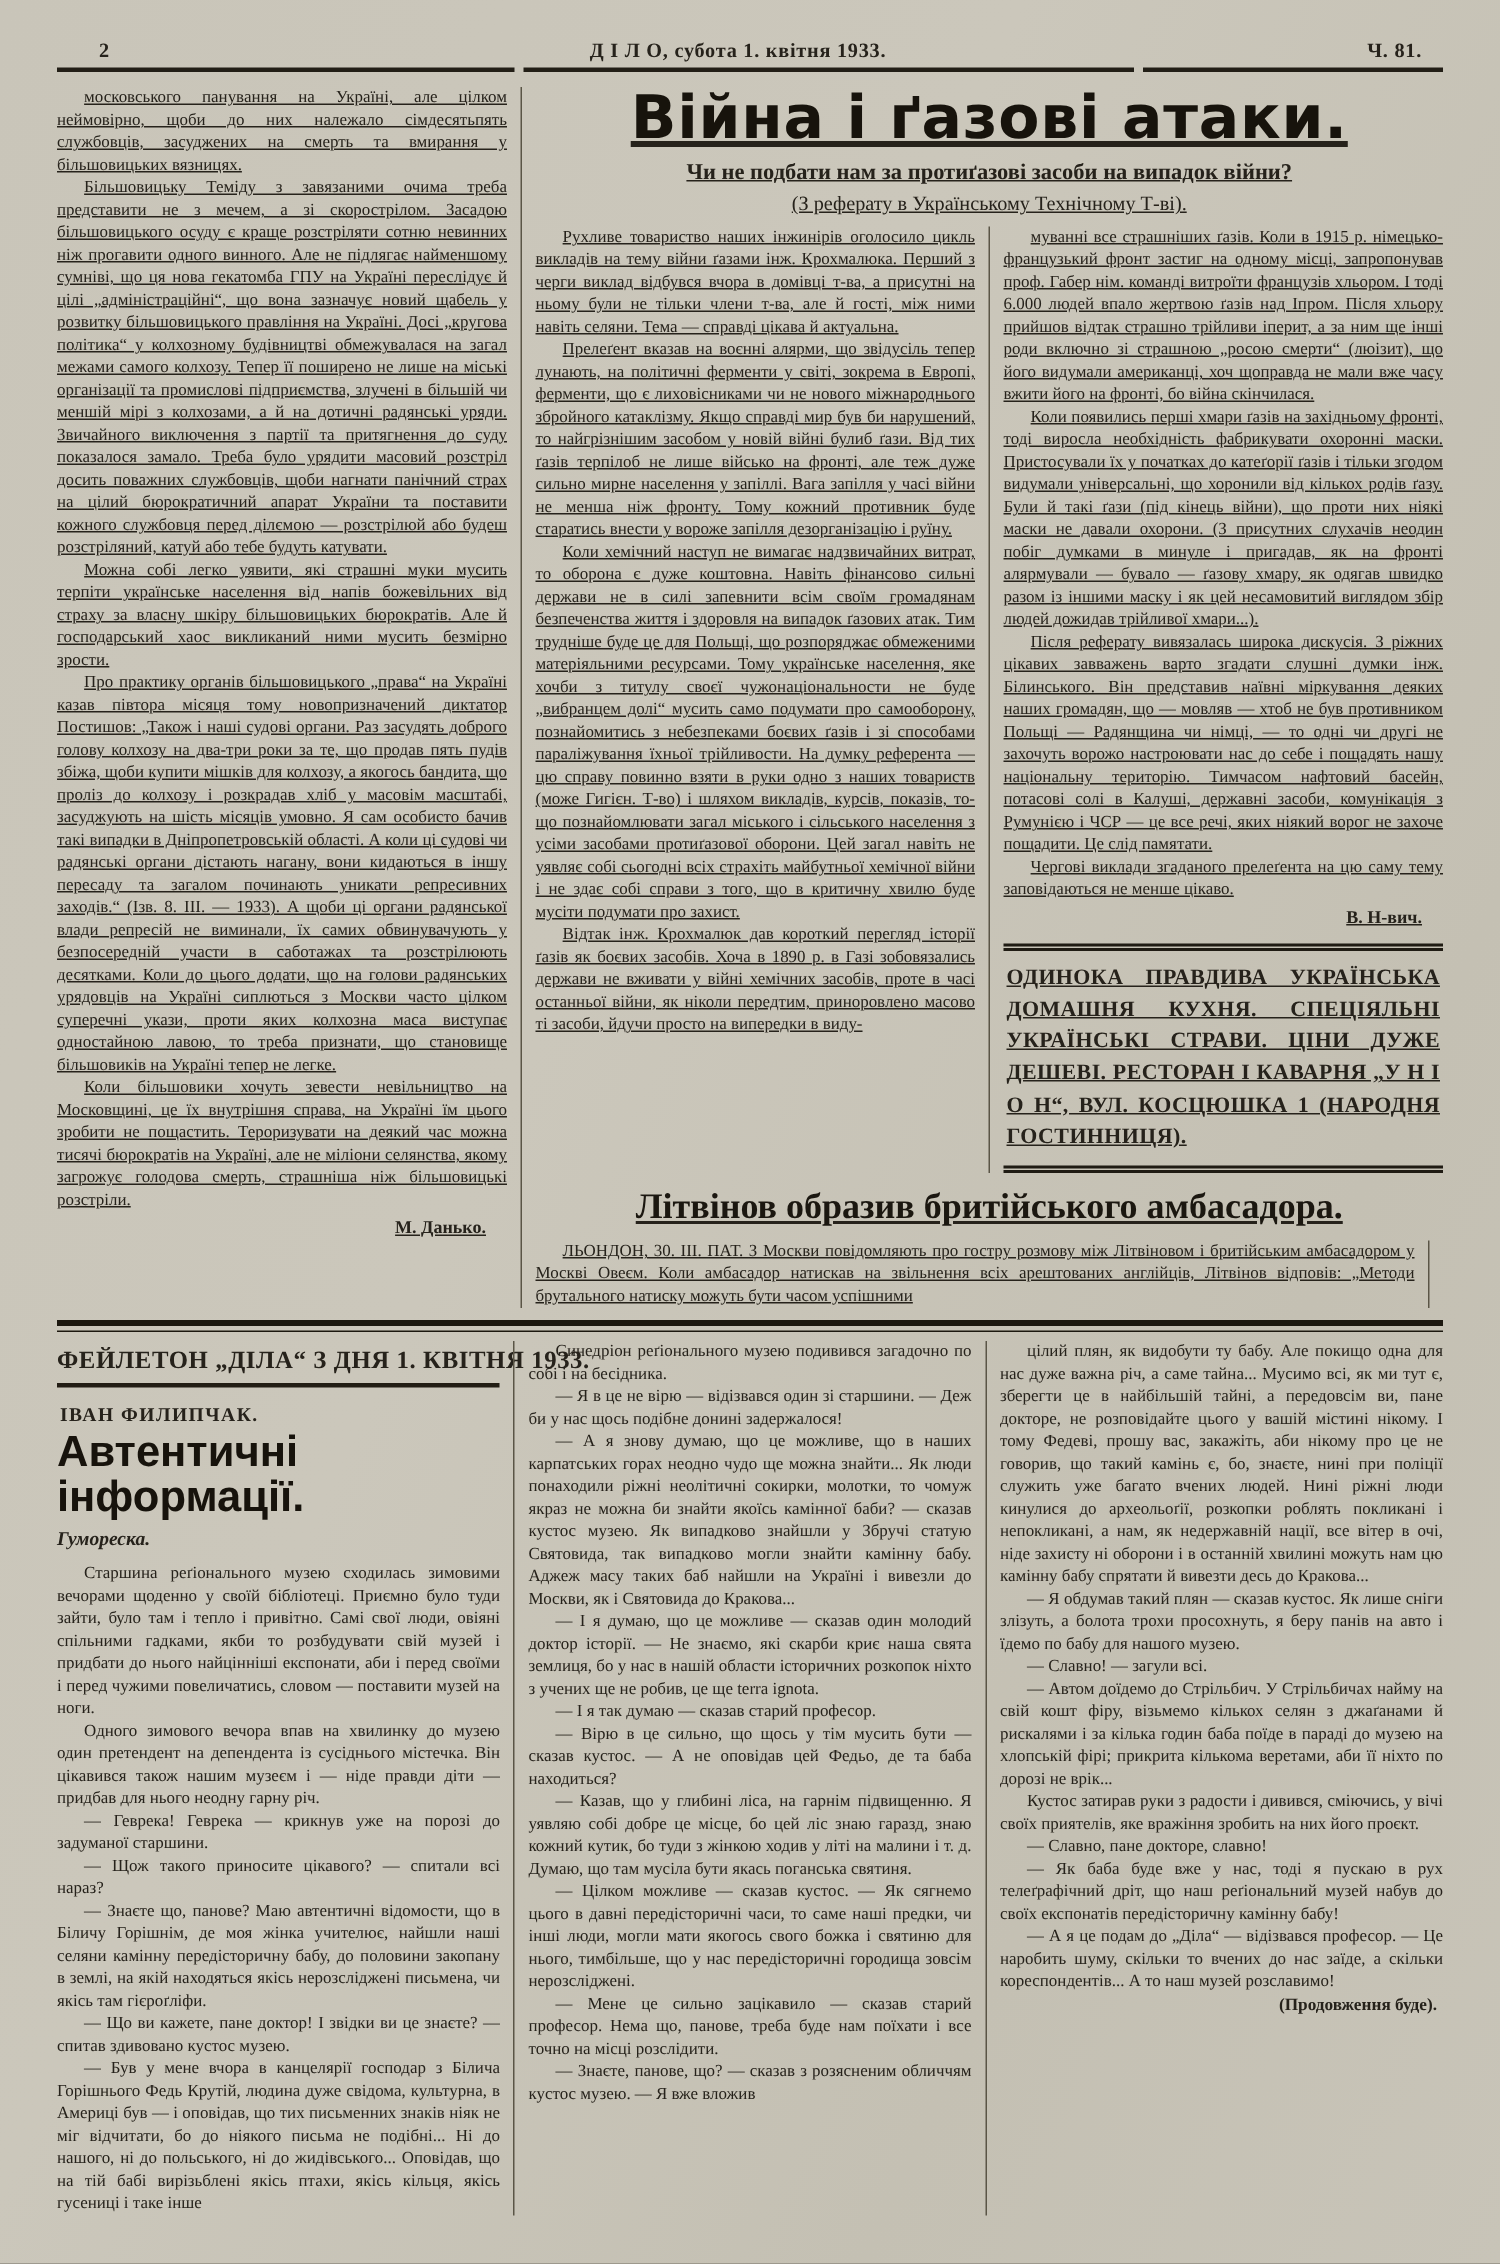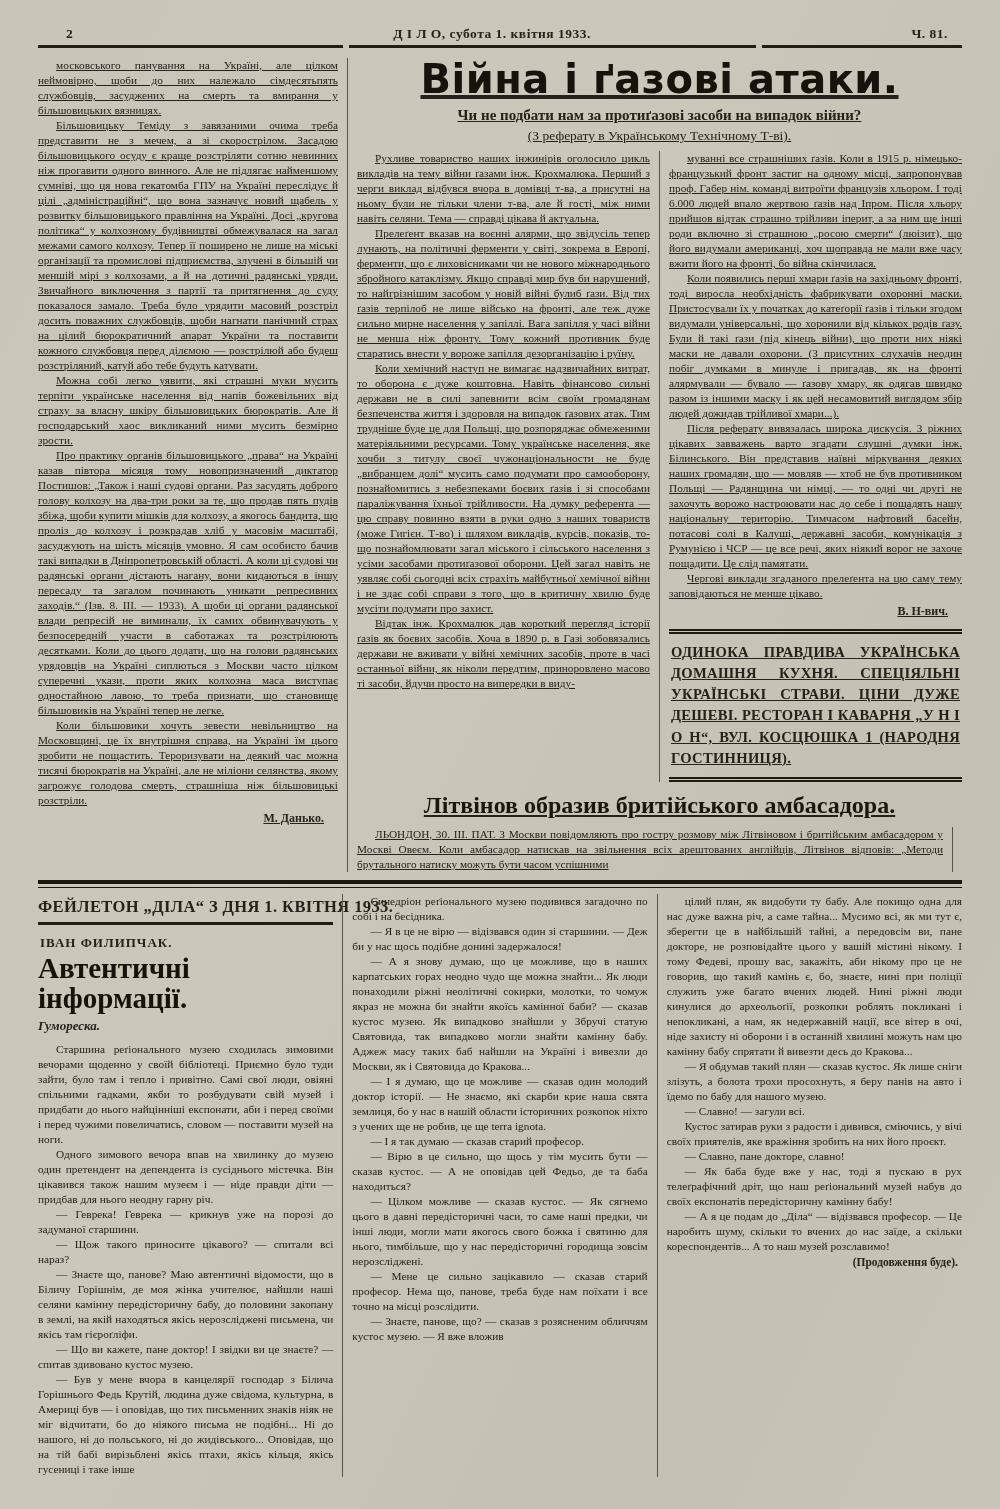--- a/index.html
+++ b/index.html
@@ -44,21 +44,21 @@
       font-weight:bold;font-size:14.6px;line-height:1.45;text-align:justify;letter-spacing:.3px;}
   
   .lit-head{font-weight:bold;font-size:24px;text-align:center;margin:10px 0 8px 0;color:#1b1710;}
   
   .thick-divider{margin-top:8px;border-top:4px solid #1c180f;border-bottom:1px solid #1c180f;height:3px;}
   
   .feuilleton{display:flex;align-items:stretch;margin-top:6px;}
   .fcol{flex:1;min-width:0;}
   .kicker{border-bottom:3px solid #221d14;padding:3px 0 5px 0;font-weight:bold;font-size:16.5px;letter-spacing:.4px;text-align:center;white-space:nowrap;}
   .f-author{font-size:13px;font-weight:bold;letter-spacing:1px;margin:10px 0 2px 2px;}
-  .f-title{font-family:Liberation Serif, serif;font-weight:bold;font-size:29px;line-height:1.05;margin:0 0 4px 0;color:#17130c;}
+  .f-title{font-family:Liberation Sans, sans-serif;font-weight:bold;font-size:29px;line-height:1.05;margin:0 0 4px 0;color:#17130c;}
   .f-genre{font-weight:bold;font-style:italic;font-size:13px;margin:0 0 8px 0;font-family:Liberation Serif, serif;}
   .f-cont{font-weight:bold;text-align:right;font-size:11.5px;margin-top:2px;padding-right:4px;}
 </style>
 </head>
 <body>
 
 <div class="page">
 
   <div class="masthead">
     <span class="pgnum">2</span>
@@ -144,30 +144,32 @@
         </div>
     </div>
     <div class="vrule"></div>
     <div class="fcol bodytext">
         <p>Синедріон реґіонального музею подивився загадочно по собі і на бесідника.</p>
         <p>— Я в це не вірю — відізвався один зі старшини. — Деж би у нас щось подібне донині задержалося!</p>
         <p>— А я знову думаю, що це можливе, що в наших карпатських горах неодно чудо ще можна знайти... Як люди понаходили ріжні неолітичні сокирки, молотки, то чомуж якраз не можна би знайти якоїсь камінної баби? — сказав кустос музею. Як випадково знайшли у Збручі статую Святовида, так випадково могли знайти камінну бабу. Аджеж масу таких баб найшли на Україні і вивезли до Москви, як і Святовида до Кракова...</p>
         <p>— І я думаю, що це можливе — сказав один молодий доктор історії. — Не знаємо, які скарби криє наша свята землиця, бо у нас в нашій области історичних розкопок ніхто з учених ще не робив, це ще terra ignota.</p>
         <p>— І я так думаю — сказав старий професор.</p>
         <p>— Вірю в це сильно, що щось у тім мусить бути — сказав кустос. — А не оповідав цей Федьо, де та баба находиться?</p>
+        <p>— Казав, що у глибині ліса, на гарнім підвищенню. Я уявляю собі добре це місце, бо цей ліс знаю гаразд, знаю кожний кутик, бо туди з жінкою ходив у літі на малини і т. д. Думаю, що там мусіла бути якась поганська святиня.</p>
         <p>— Цілком можливе — сказав кустос. — Як сягнемо цього в давні передісторичні часи, то саме наші предки, чи інші люди, могли мати якогось свого божка і святиню для нього, тимбільше, що у нас передісторичні городища зовсім нерозсліджені.</p>
         <p>— Мене це сильно зацікавило — сказав старий професор. Нема що, панове, треба буде нам поїхати і все точно на місці розслідити.</p>
         <p>— Знаєте, панове, що? — сказав з розясненим обличчям кустос музею. — Я вже вложив</p>
       </div>
     <div class="vrule"></div>
     <div class="fcol bodytext">
       <div>
           <p>цілий плян, як видобути ту бабу. Але покищо одна для нас дуже важна річ, а саме тайна... Мусимо всі, як ми тут є, зберегти це в найбільшій тайні, а передовсім ви, пане докторе, не розповідайте цього у вашій містині нікому. І тому Федеві, прошу вас, закажіть, аби нікому про це не говорив, що такий камінь є, бо, знаєте, нині при поліції служить уже багато вчених людей. Нині ріжні люди кинулися до археольоґії, розкопки роблять покликані і непокликані, а нам, як недержавній нації, все вітер в очі, ніде захисту ні оборони і в останній хвилині можуть нам цю камінну бабу спрятати й вивезти десь до Кракова...</p>
           <p>— Я обдумав такий плян — сказав кустос. Як лише сніги злізуть, а болота трохи просохнуть, я беру панів на авто і їдемо по бабу для нашого музею.</p>
           <p>— Славно! — загули всі.</p>
+          <p>— Автом доїдемо до Стрільбич. У Стрільбичах найму на свій кошт фіру, візьмемо кількох селян з джаґанами й рискалями і за кілька годин баба поїде в параді до музею на хлопській фірі; прикрита кількома веретами, аби її ніхто по дорозі не врік...</p>
           <p>Кустос затирав руки з радости і дивився, сміючись, у вічі своїх приятелів, яке вражіння зробить на них його проєкт.</p>
           <p>— Славно, пане докторе, славно!</p>
           <p>— Як баба буде вже у нас, тоді я пускаю в рух телеґрафічний дріт, що наш реґіональний музей набув до своїх експонатів передісторичну камінну бабу!</p>
           <p>— А я це подам до „Діла“ — відізвався професор. — Це наробить шуму, скільки то вчених до нас заїде, а скільки кореспондентів... А то наш музей розславимо!</p>
         </div>
       <div class="f-cont">(Продовження буде).</div>
     </div>
   </div>
 
 </div>

